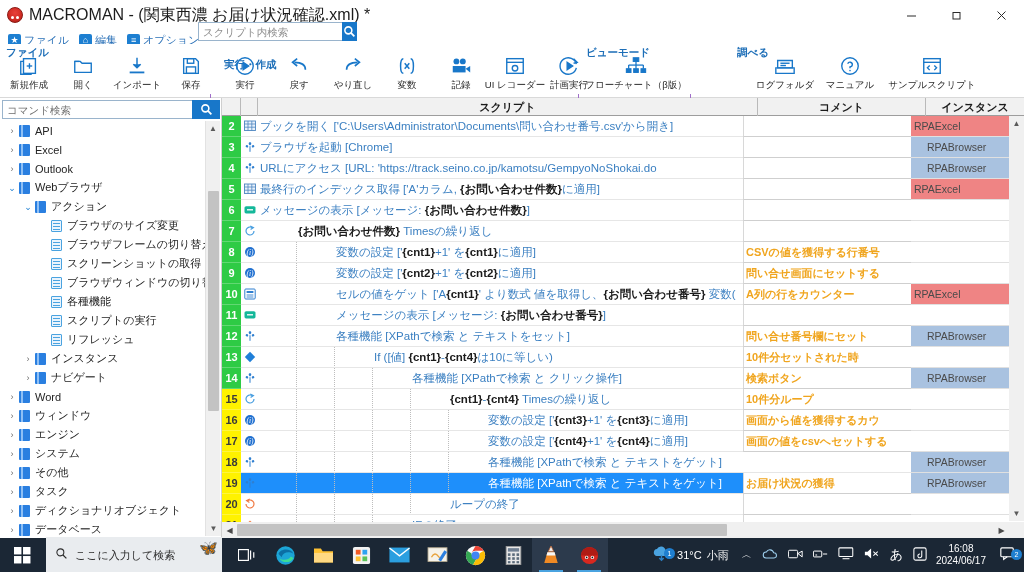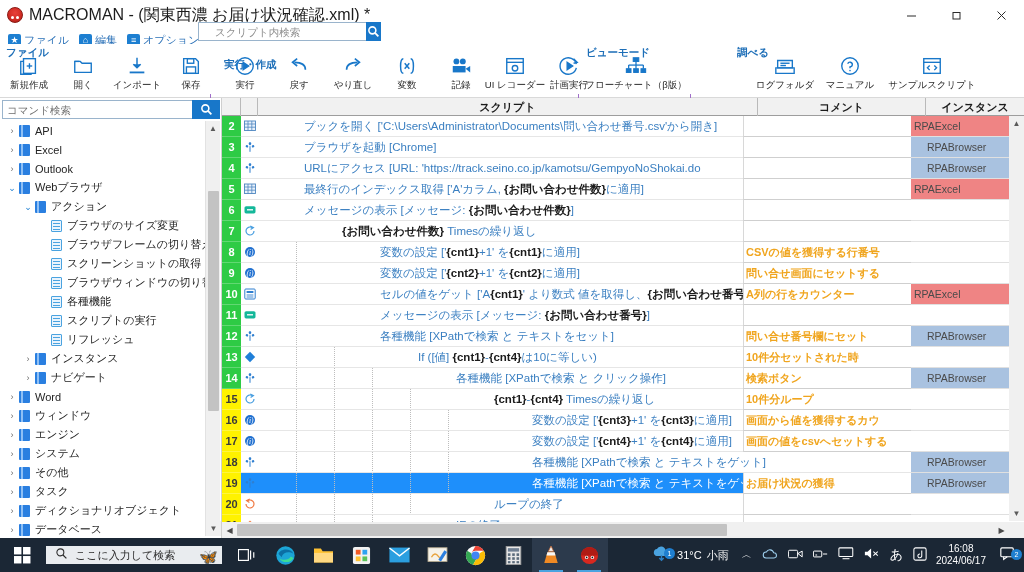--- a/index.html
+++ b/index.html
@@ -55,21 +55,21 @@
   .mi-edit { background:#1d7fd1; }
   .mi-opt  { background:#1d7fd1; }
   .mi-label { font-size:11px; color:#2c72b8; white-space:nowrap; }
 
   .searchbox {
     position:absolute; left:198px; top:22px; width:148px; height:19px;
     display:flex; align-items:stretch;
   }
   .searchbox input {
     flex:1 1 auto; border:1px solid #9ab4cc; border-right:none; outline:none;
-    font-size:10.5px; color:#4a4a4a; padding:0 16px; background:#fff;
+    font-size:10.5px; color:#4a4a4a; padding:0 4px; background:#fff;
     font-family:"Liberation Sans", sans-serif;
   }
   .searchbox input::placeholder { color:#8d8d8d; }
   .searchbox .sbtn {
     width:25px; background:#1877c9; display:flex; align-items:center; justify-content:center;
     border:1px solid #1877c9;
   }
   .searchbox .sbtn svg { display:block; }
 
   
@@ -193,42 +193,42 @@
   .c-inst.browser { background:#a9c2e0;padding-left:16px; }
 
   .grow.selected .c-script { background:#1e8ffb; color:#ffffff; }
   .grow.selected .c-ico { background:#1e8ffb; }
   .grow.selected .c-comment { background:#ffffff; }
 
   .indent-guides { display:flex; flex:0 0 auto; height:21px; }
   .ig { width:38px; border-left:1px dotted #bdbdbd; height:21px; }
   .ig.first { border-left:none; }
 
-  .scr-txt { padding-left:2px;margin-left:44px; }
+  .scr-txt { padding-left:2px; }
   .scr-txt b { color:#1b1b1b; font-weight:bold; }
 
   .gvscroll {
     position:absolute; right:0; top:18px; width:15px; height:405px; background:#f0f0f0;
   }
   .ghscroll {
     position:absolute; left:0; bottom:0; width:802px; height:16px; background:#f0f0f0;
     display:flex; align-items:center;
   }
   .gh-arrow { width:15px; height:16px; display:flex; align-items:center; justify-content:center;
     font-size:8px; color:#4a4a4a; }
   .gh-thumb { height:12px; background:#c3c3c3; border-radius:1px; }
 
   
   .taskbar {
     position:absolute; left:0; bottom:0; width:1024px; height:34px;
     background:#1b2735; display:flex; align-items:center;
   }
   .tb-start { width:44px; height:34px; display:flex; align-items:center; justify-content:center; }
   .tb-search {
-    width:176px; height:18px; background:#e9ecef; border-radius:0;
+    width:176px; height:36px; background:#e9ecef; border-radius:0;
     display:flex; align-items:center; margin-left:2px; position:relative; overflow:hidden;
   }
   .tb-search .mag { margin-left:9px; margin-right:7px; flex:0 0 auto; }
   .tb-search .sp { font-size:11px; color:#2b2b2b; white-space:nowrap; }
   .tb-search .butterfly { position:absolute; right:4px; top:2px; font-size:15px; }
   .tb-icons { display:flex; align-items:center; margin-left:6px; }
   .tb-ico {
     width:38px; height:34px; display:flex; align-items:center; justify-content:center;
     position:relative;
   }

